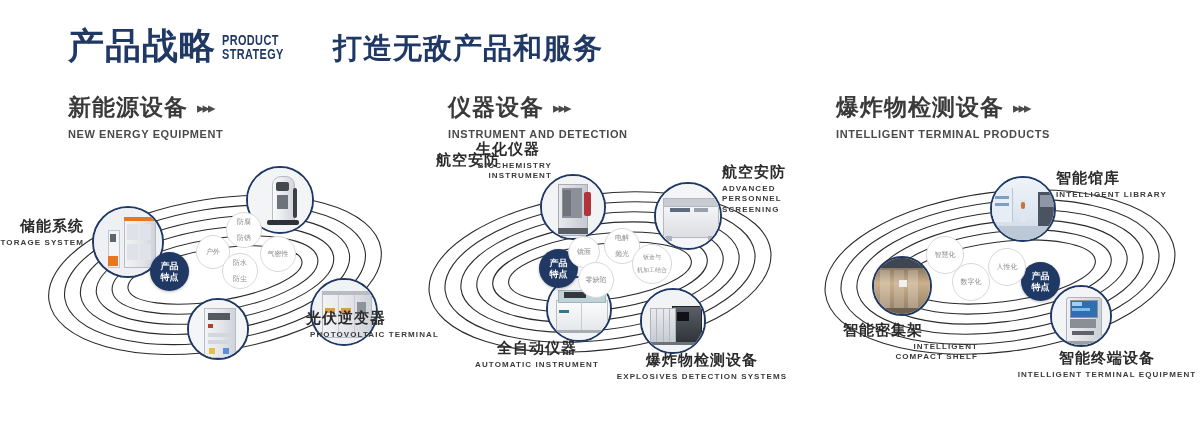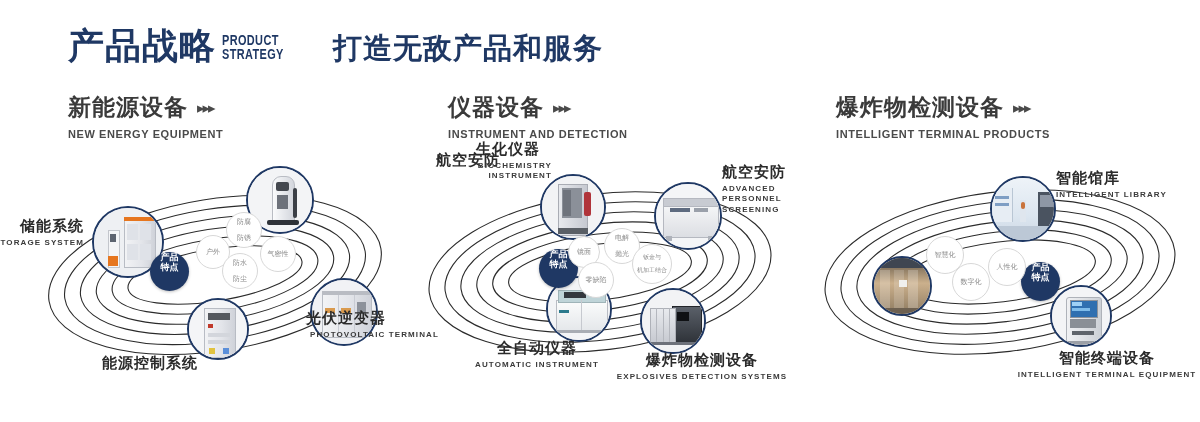--- a/index.html
+++ b/index.html
@@ -41,21 +41,21 @@
   .node{position:absolute;border-radius:50%;border:2px solid #1f3864;
         background:#e9ecf2;overflow:hidden;box-sizing:border-box;}
   .node .ph{position:absolute;left:0;top:0;right:0;bottom:0;}
 
   
   .feat{position:absolute;border-radius:50%;border:1px solid #d8d8d8;background:#fff;
         display:flex;align-items:center;justify-content:center;text-align:center;
         color:#8b8b8b;line-height:1.15;box-sizing:border-box;}
   .feat span{display:block;}
   .core{position:absolute;border-radius:50%;background:#1f3864;color:#fff;
-        display:flex;justify-content:center;text-align:center;
+        display:flex;align-items:center;justify-content:center;text-align:center;
         font-weight:bold;line-height:1.15;box-sizing:border-box;
         box-shadow:0 1px 3px rgba(0,0,0,.25);}
 
   
   .lbl{position:absolute;white-space:nowrap;}
   .lbl .cn{font-size:15px;font-weight:bold;color:#2b2b2b;letter-spacing:1px;line-height:1.1;}
   .lbl .en{font-size:8px;font-weight:bold;color:#3a3a3a;letter-spacing:1.1px;
            line-height:1.35;margin-top:3px;}
   .lbl.right-al{text-align:right;}
   .lbl.center-al{text-align:center;}
@@ -153,21 +153,20 @@
       <div class="dev cabinet" style="left:15px;top:8px;width:30px;height:48px;"></div>
       <div class="dev" style="left:19px;top:13px;width:22px;height:7px;background:#55595f;"></div>
       <div class="dev" style="left:19px;top:24px;width:5px;height:4px;background:#c0392b;"></div>
       <div class="dev" style="left:19px;top:33px;width:22px;height:4px;background:#d3d6dc;"></div>
       <div class="dev" style="left:19px;top:40px;width:22px;height:4px;background:#d3d6dc;"></div>
       <div class="dev" style="left:20px;top:48px;width:6px;height:6px;background:#e1c340;"></div>
       <div class="dev" style="left:34px;top:48px;width:6px;height:6px;background:#5b8fd9;"></div>
     </div>
   </div>
   <div class="lbl center-al" style="left:30px;top:205px;width:220px;">
-    <div class="cn">能源控制系统</div>
   </div>
 
   <div class="core" style="left:140px;top:102px;width:39px;height:39px;font-size:9px;">
     <div>
       <span>产品</span><br>
       <span>特点</span>
     </div>
   </div>
   <div class="feat" style="left:186px;top:85px;width:34px;height:34px;font-size:7px;">
     <div>
@@ -330,20 +329,24 @@
   <div class="node" style="left:72px;top:106px;width:60px;height:60px;">
     <div class="ph" style="background:linear-gradient(180deg,#5e5344,#cbb08c 45%,#8d7a60);">
       <div class="dev" style="left:0;top:0;width:60px;height:10px;background:#3f4651;"></div>
       <div class="dev" style="left:6px;top:12px;width:10px;height:38px;background:rgba(255,255,255,.22);"></div>
       <div class="dev" style="left:20px;top:12px;width:10px;height:38px;background:rgba(255,255,255,.16);"></div>
       <div class="dev" style="left:34px;top:12px;width:10px;height:38px;background:rgba(255,255,255,.22);"></div>
       <div class="dev" style="left:25px;top:22px;width:8px;height:7px;background:#f0f0ee;"></div>
       <div class="dev" style="left:0;top:50px;width:60px;height:10px;background:#6d6050;"></div>
     </div>
   </div>
+  <div class="lbl center-al" style="left:-12px;top:172px;width:190px;">
+    <div class="cn">智能密集架</div>
+    <div class="en" style="white-space:normal;width:106px;margin:3px 0 0 auto;text-align:right;">INTELLIGENT COMPACT SHELF</div>
+  </div>
 
   <div class="node" style="left:250px;top:135px;width:62px;height:62px;">
     <div class="ph" style="background:#f3f4f6;">
       <div class="dev" style="left:14px;top:10px;width:34px;height:44px;background:linear-gradient(90deg,#f0f1f3,#ccd0d6);border:1px solid #aeb2b9;border-radius:3px;"></div>
       <div class="dev" style="left:18px;top:13px;width:26px;height:16px;background:#2f6fb0;border:1px solid #8e939b;"></div>
       <div class="dev" style="left:20px;top:15px;width:10px;height:4px;background:#9ed0f5;"></div>
       <div class="dev" style="left:20px;top:21px;width:18px;height:3px;background:#7fbcea;"></div>
       <div class="dev" style="left:18px;top:32px;width:26px;height:9px;background:#8a8f96;"></div>
       <div class="dev" style="left:20px;top:44px;width:22px;height:4px;background:#5f646b;"></div>
       <div class="dev" style="left:14px;top:54px;width:34px;height:4px;background:#9b9fa6;"></div>

